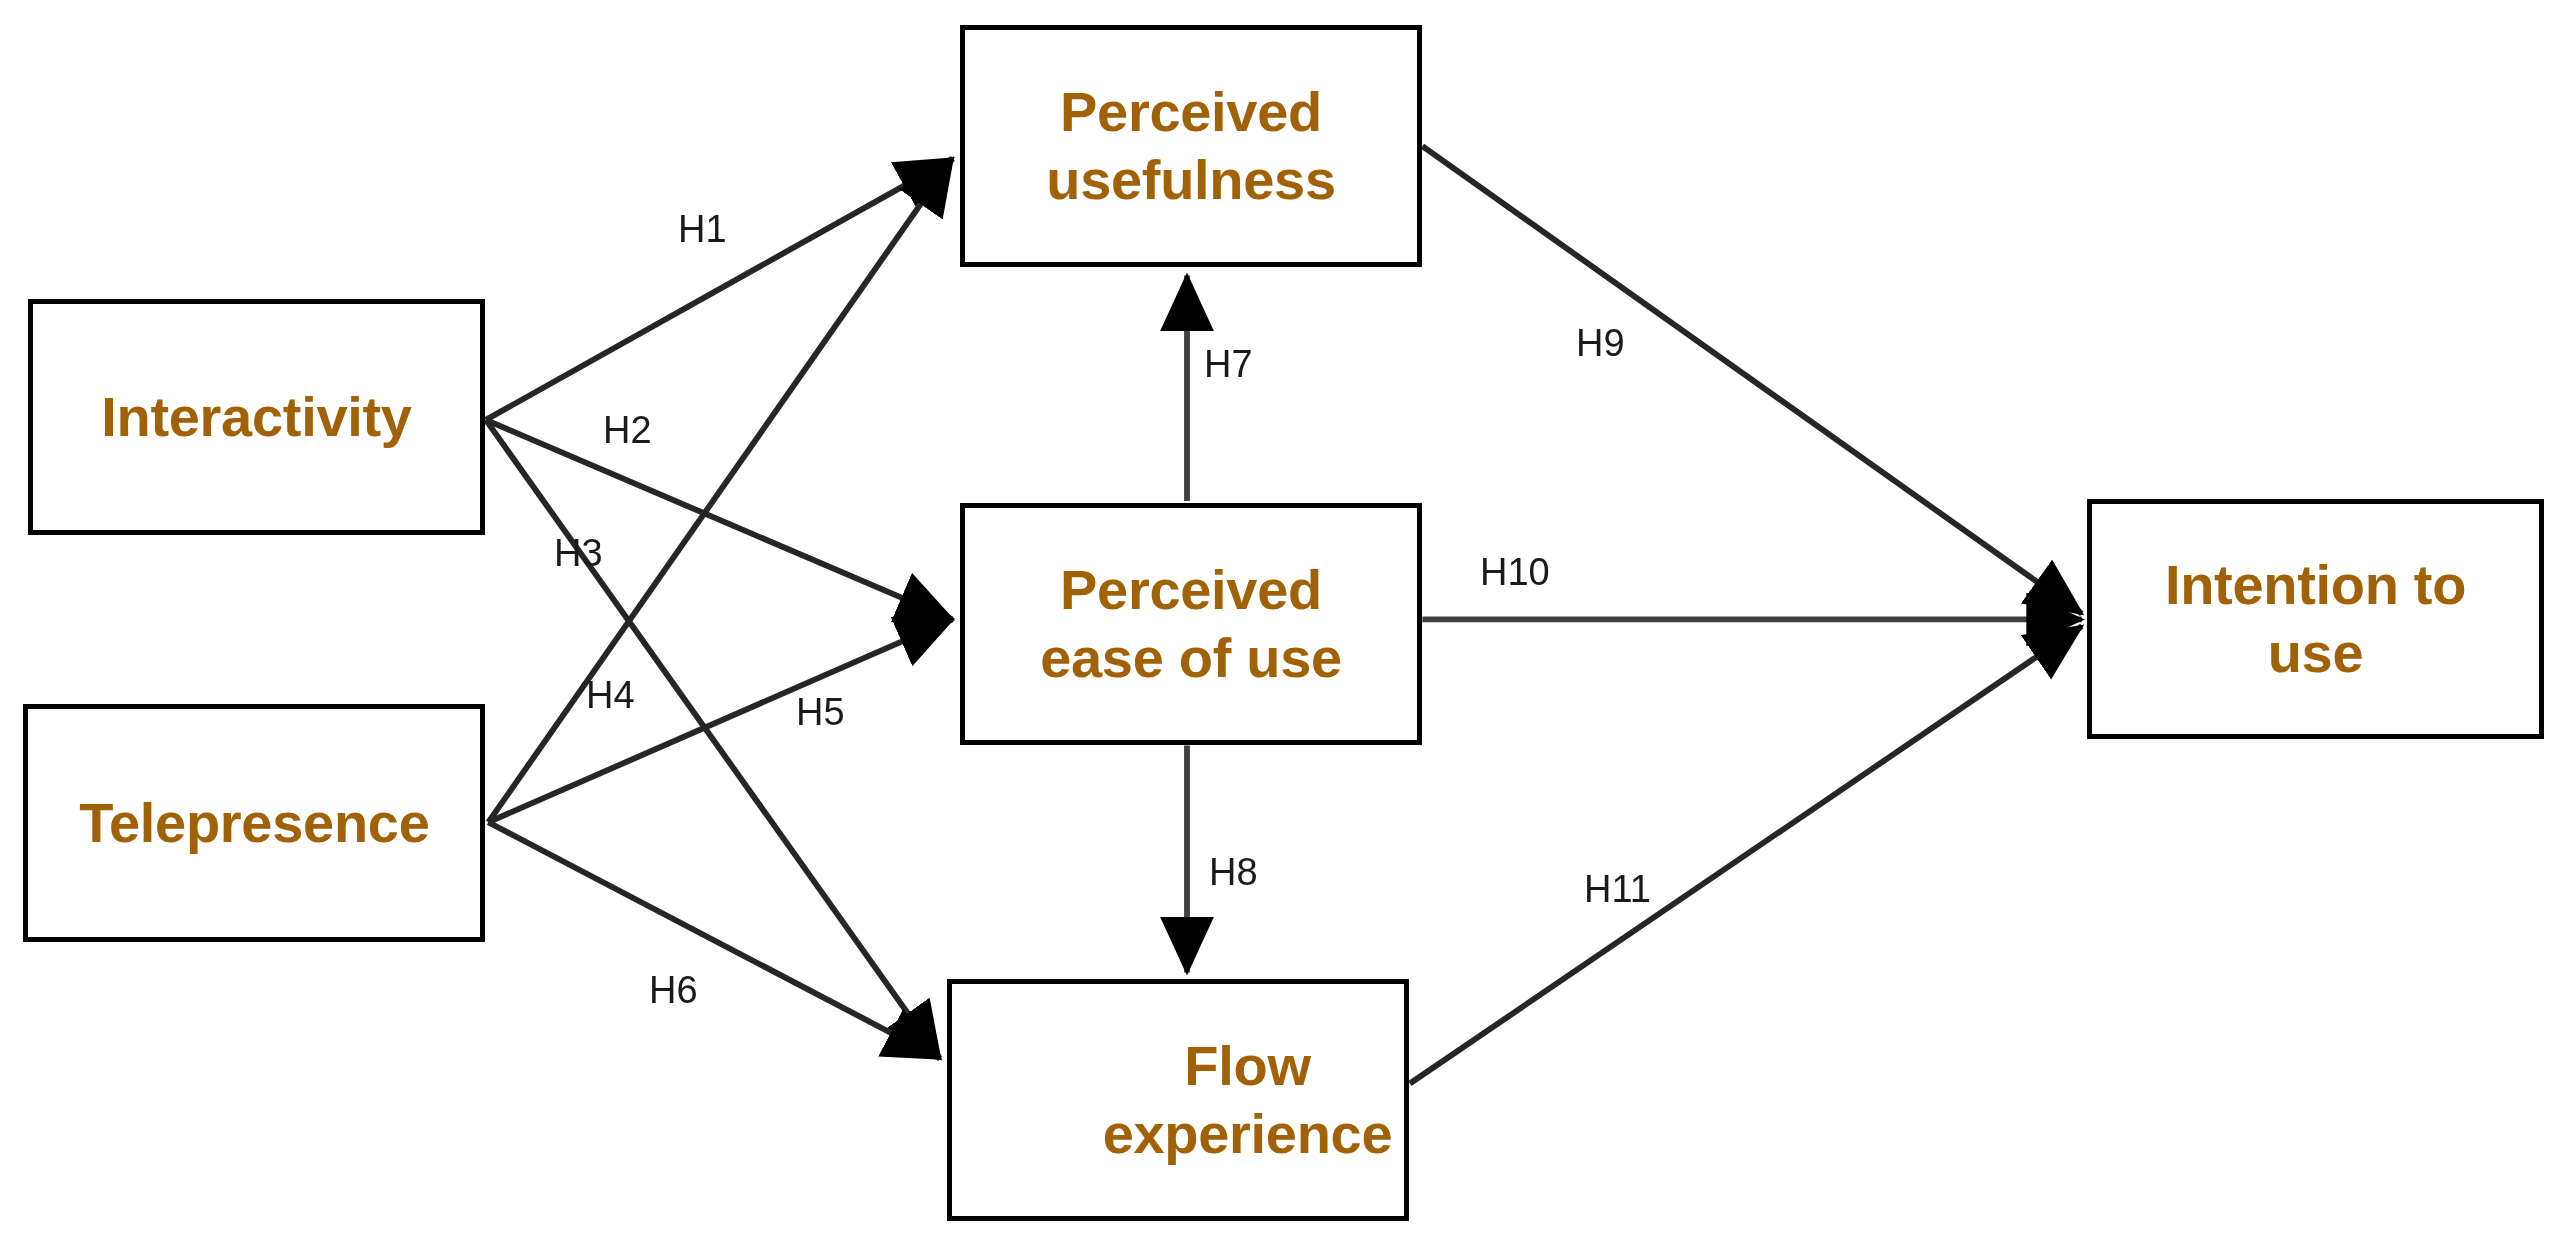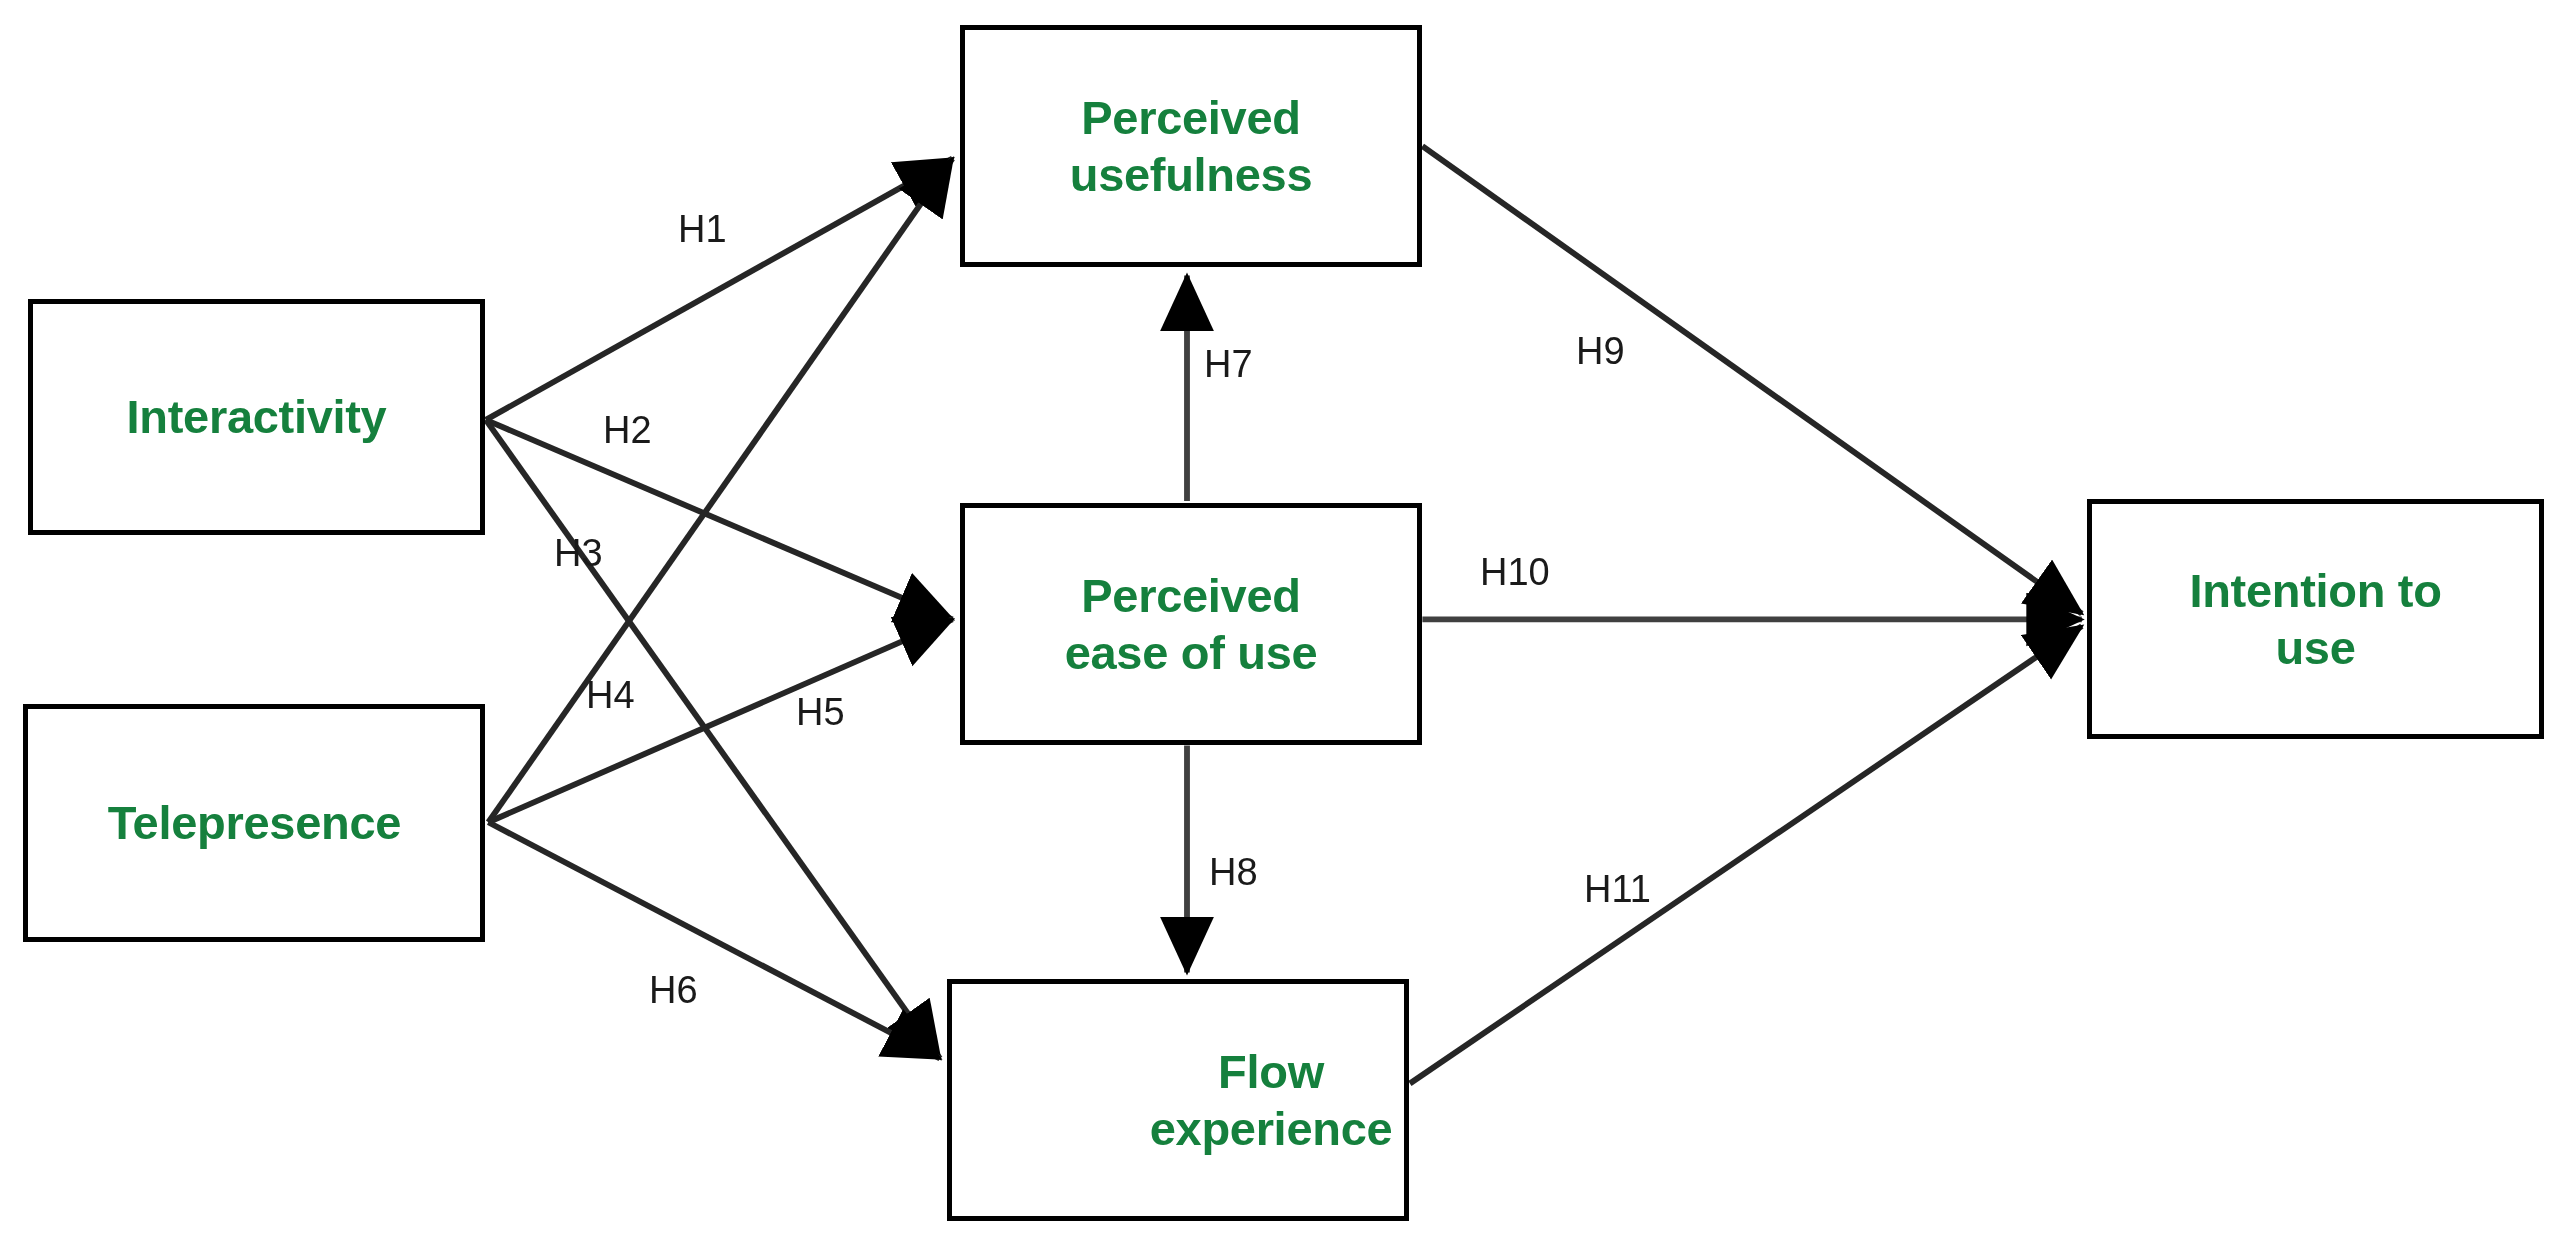--- a/index.html
+++ b/index.html
@@ -32,23 +32,23 @@
     background: #ffffff;
     display: flex;
     align-items: center;
     justify-content: center;
     text-align: center;
     z-index: 5;
   }
   .node-label {
     font-family: "Liberation Sans", sans-serif;
     font-weight: bold;
-    font-size: 47px;
+    font-size: 56px;
     line-height: 1.22;
-    color: #15803d;
+    color: #a16207;
     letter-spacing: -0.3px;
     white-space: pre-line;
     padding: 0 11.7px;
   }
   .edge-label {
     position: absolute;
     font-family: "Liberation Sans", sans-serif;
     font-weight: normal;
     font-size: 38px;
     line-height: 1;
@@ -125,18 +125,18 @@
   </div>
 
   <div class="edge-label" style="left:678px; top:210px;">H1</div>
   <div class="edge-label" style="left:603px; top:411px;">H2</div>
   <div class="edge-label" style="left:554px; top:534px;">H3</div>
   <div class="edge-label" style="left:538px; top:676px;margin-left:48px;">H4</div>
   <div class="edge-label" style="left:796px; top:693px;">H5</div>
   <div class="edge-label" style="left:649px; top:971px;">H6</div>
   <div class="edge-label" style="left:1204px; top:345px;">H7</div>
   <div class="edge-label" style="left:1209px; top:853px;">H8</div>
-  <div class="edge-label" style="left:1576px; top:332px;">H9</div>
+  <div class="edge-label" style="left:1576px; top:324px;">H9</div>
   <div class="edge-label" style="left:1480px; top:553px;">H10</div>
   <div class="edge-label" style="left:1584px; top:870px;">H11</div>
 
 </div>
 
 
 </body></html>

